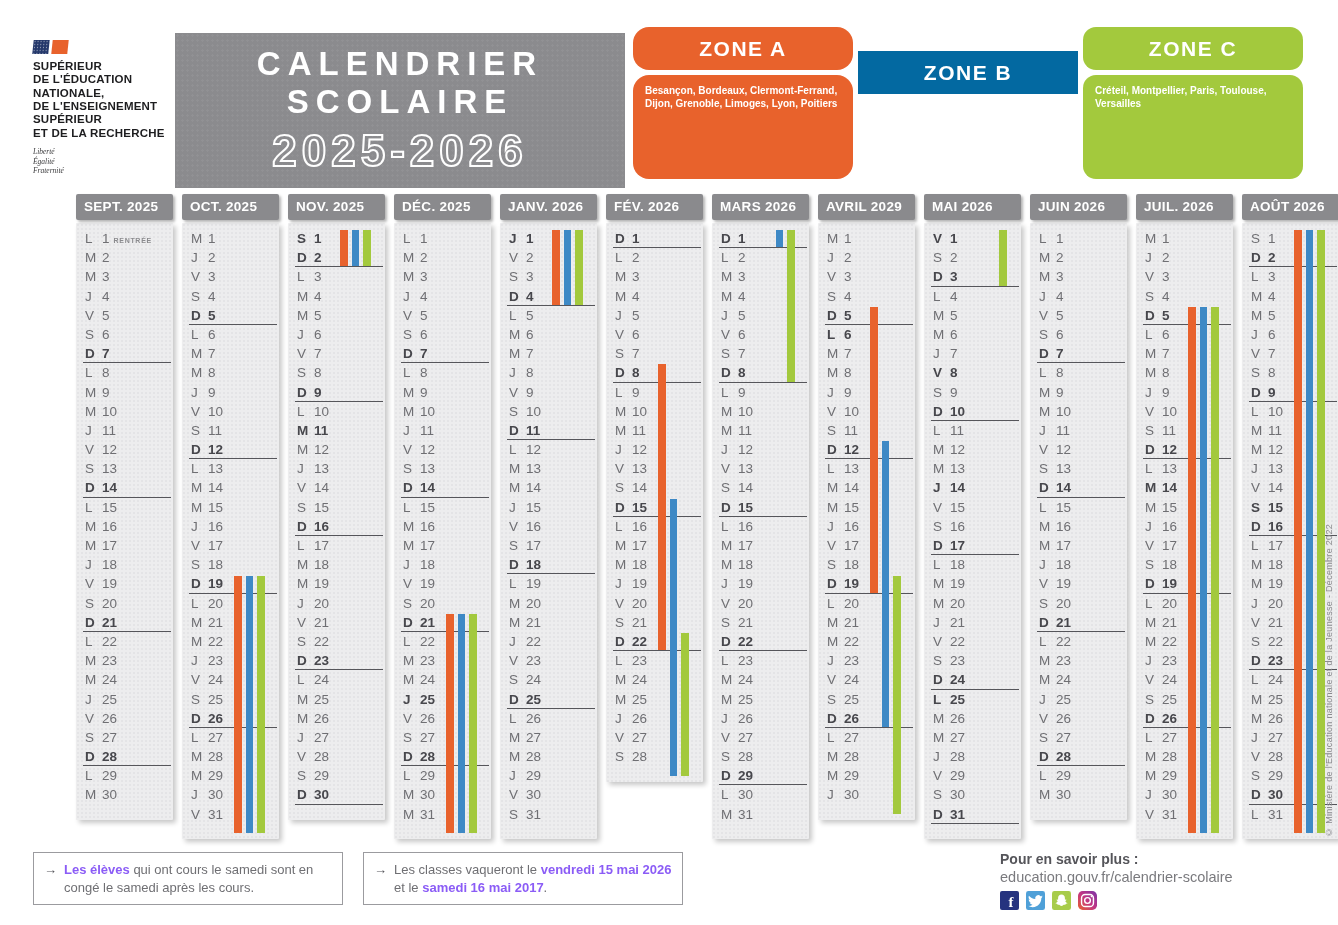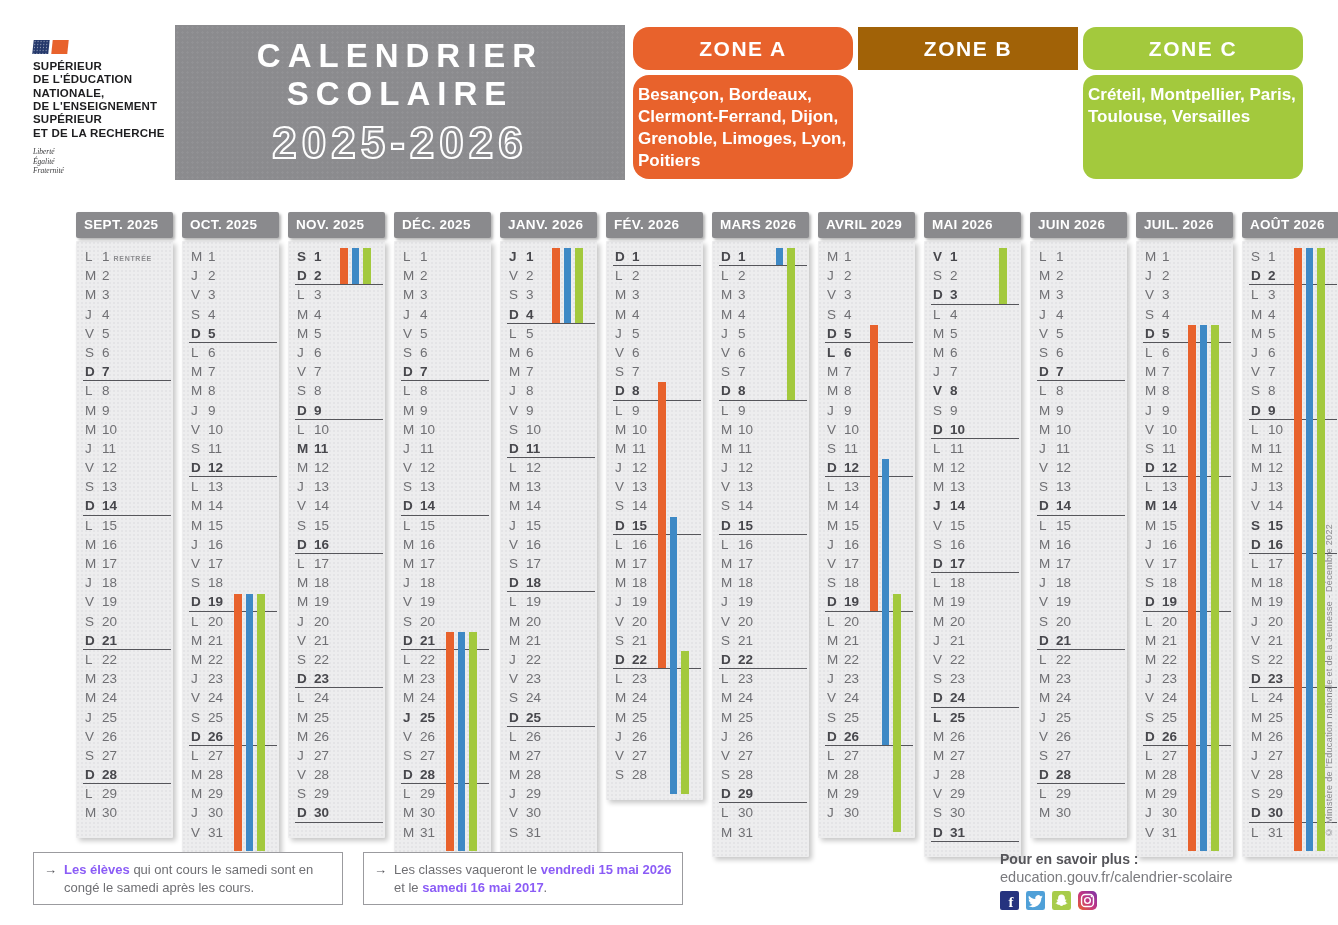--- a/index.html
+++ b/index.html
@@ -10,37 +10,37 @@
   
   .logo{position:absolute;left:33px;top:40px;width:140px;}
   .logo-flag{display:flex;gap:3px;margin-bottom:6px;}
   .logo-flag .sq{width:16px;height:14px;transform:skewX(-6deg);}
   .sq.blue{background:#24386b;background-image:radial-gradient(rgba(255,255,255,.5) .8px,transparent .9px);background-size:3px 3px;}
   .sq.orange{background:#e8622c;}
   .logo-title{font-size:11.5px;font-weight:700;line-height:1.16;color:#1d1d1f;letter-spacing:.2px;}
   .logo-motto{margin-top:7px;font-family:"Liberation Serif",serif;font-style:italic;font-size:7.5px;color:#3a3a3c;line-height:1.3;}
   
   .banner{
-    position:absolute;left:175px;top:25px;width:450px;height:155px;background:#8b8b8e;
+    position:absolute;left:175px;top:33px;width:450px;height:155px;background:#8b8b8e;
     background-image:radial-gradient(rgba(255,255,255,.05) 1px,transparent 1.2px);background-size:5px 5px;
     display:flex;flex-direction:column;align-items:center;justify-content:center;
   }
   .banner-line{color:#fff;font-weight:800;font-size:33px;letter-spacing:7px;line-height:1.15;}
   .banner-years{
     margin-top:6px;font-weight:800;font-size:44px;letter-spacing:5px;
     color:transparent;-webkit-text-stroke:2px #fefefe;
   }
   
   .zone{position:absolute;top:27px;width:220px;}
   .zone-a{left:633px;} .zone-b{left:858px;} .zone-c{left:1083px;}
   .zone-head{height:43px;line-height:43px;text-align:center;color:#fff;font-weight:800;font-size:21px;letter-spacing:1.5px;}
-  .zone-body{margin-top:5px;height:86px;padding:9px 5px;color:#fff;font-weight:700;font-size:17px;line-height:1.3;}
-  .bg-a{background:#e8622c;border-radius:16px;} .bg-b{background:#a16207;} .bg-c{background:#a3c93d;border-radius:13px;}
+  .zone-body{margin-top:5px;height:86px;padding:9px 12px;color:#fff;font-weight:700;font-size:10px;line-height:1.3;}
+  .bg-a{background:#e8622c;border-radius:16px;} .bg-b{background:#0369a1;margin-top:24px;} .bg-c{background:#a3c93d;border-radius:13px;}
   
-  .months{position:absolute;left:33px;top:212px;display:flex;gap:9px;padding-left:43px;}
+  .months{position:absolute;left:33px;top:194px;display:flex;gap:9px;padding-left:43px;}
   .month{position:relative;width:97px;}
   .month-head{
     position:relative;z-index:2;width:89px;height:26px;line-height:26px;padding-left:8px;
     background:#8a8a8d;color:#fff;font-weight:800;font-size:13.5px;letter-spacing:.3px;
     border-radius:2px;box-shadow:2px 2px 3px rgba(0,0,0,.3);
   }
   .month-body{
     position:relative;margin-top:3px;background:#ededee;border-radius:1px;
     background-image:radial-gradient(#e4e4e6 .8px,transparent .9px);background-size:4px 4px;
     box-shadow:3px 3px 5px rgba(0,0,0,.22);

